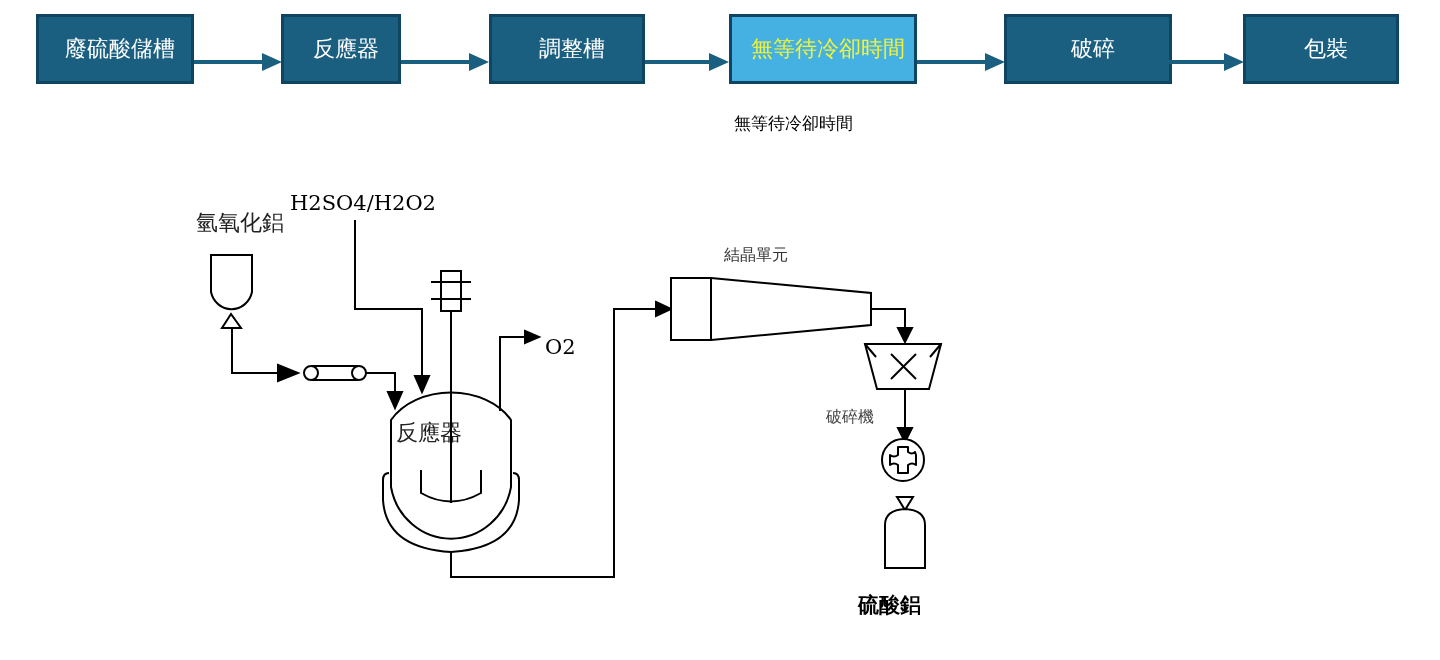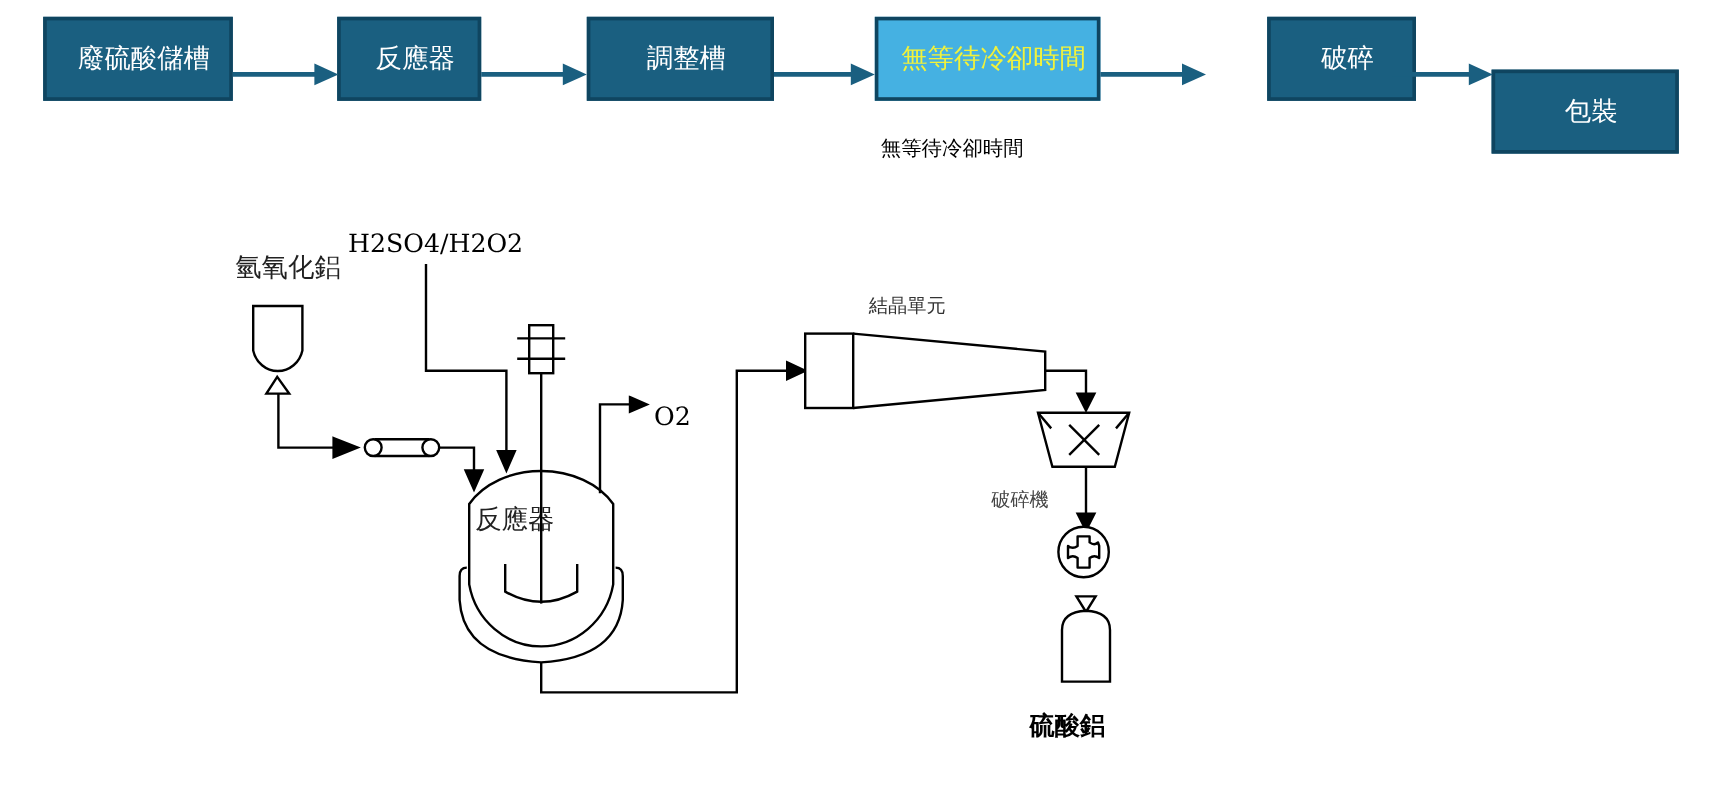--- a/index.html
+++ b/index.html
@@ -21,24 +21,24 @@
   </div>
 <div class="flow-box" style="left:281px;width:120px;">
     <span>反應器</span>
   </div>
 <div class="flow-box" style="left:489px;width:156px;text-align:right;">
     <span>調整槽</span>
   </div>
 <div class="flow-box highlight" style="left:729px;width:188px;">
     <span>無等待冷卻時間</span>
   </div>
-<div class="flow-box" style="left:1056px;width:124px;">
+<div class="flow-box" style="left:1004px;width:168px;">
     <span>破碎</span>
   </div>
-<div class="flow-box" style="left:1243px;width:156px;margin-top:44px;">
+<div class="flow-box" style="left:1243px;width:156px;">
     <span>包裝</span>
   </div>
 
 <div class="caption" style="left:734px;top:112px;font-size:17px;">無等待冷卻時間</div>
 
 <svg id="pfd" width="1440" height="660" viewBox="0 0 1440 660">
   <defs>
     <marker id="ah-blue" markerWidth="10" markerHeight="10" refX="8" refY="5" orient="auto" markerUnits="userSpaceOnUse">
       <path d="M0,0 L10,5 L0,10 Z" fill="#1a5f80"></path>
     </marker>

